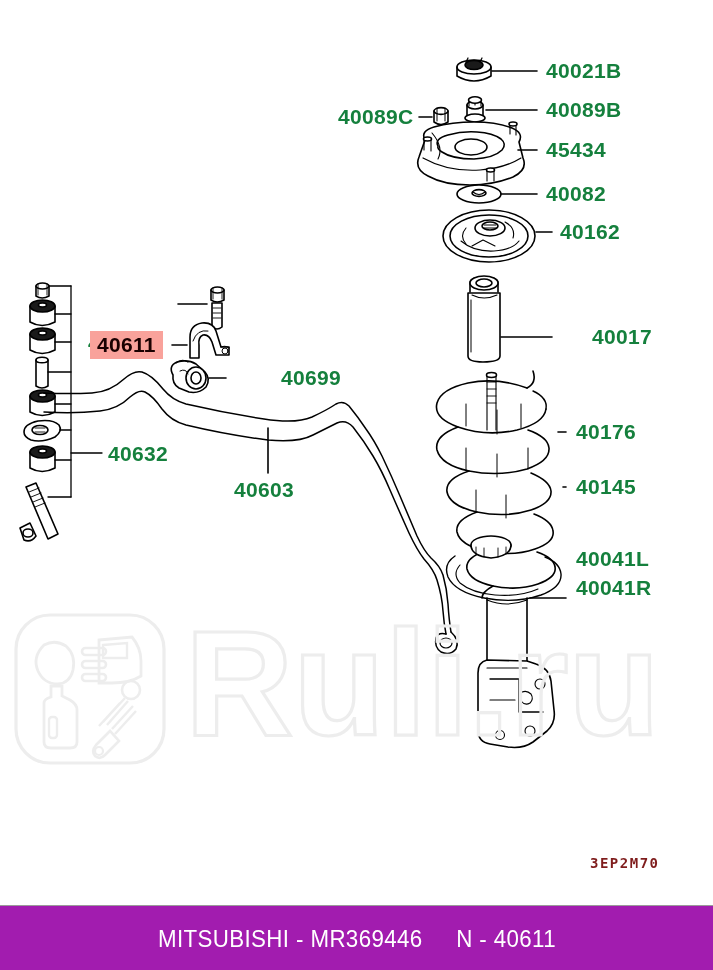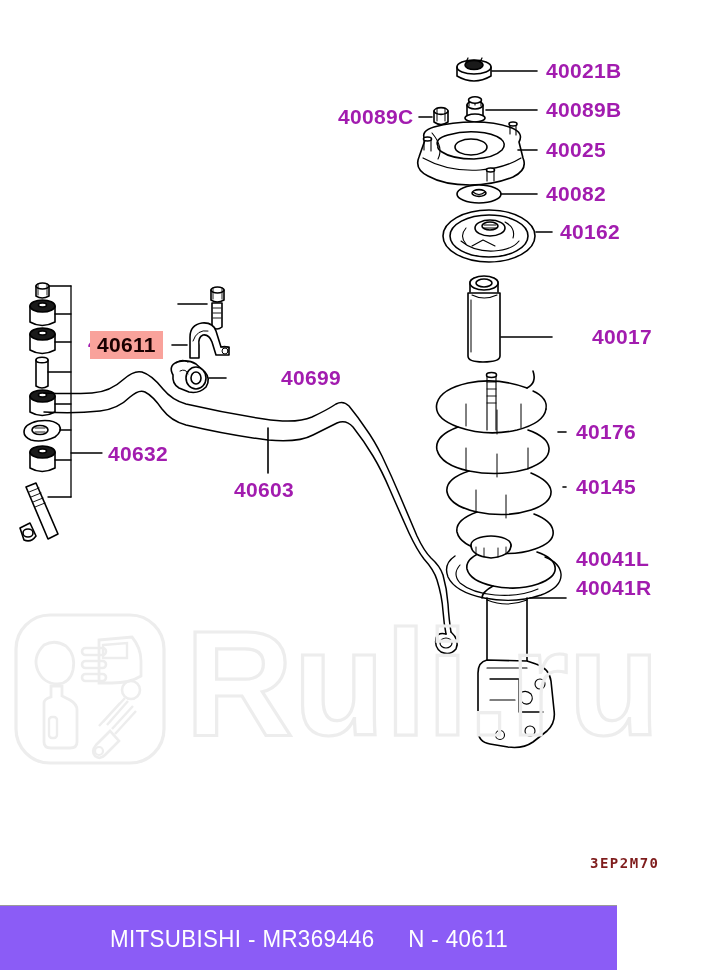--- a/index.html
+++ b/index.html
@@ -40,21 +40,21 @@
     pointer-events: none;
   }
 
   
   .callout {
     position: absolute;
     font-family: "Liberation Sans", sans-serif;
     font-weight: bold;
     font-size: 21px;
     letter-spacing: 0.3px;
-    color: #a21caf;
+    color: #15803d;
     white-space: nowrap;
     line-height: 1;
   }
   .callout-hl {
     background: #f9a29b;
     color: #1a0000;
     padding: 3px 7px 4px 7px;
   }
 
   
@@ -67,23 +67,23 @@
     font-size: 14px;
     letter-spacing: 1.5px;
     color: #7f1d1d;
   }
 
   
   #footer-bar {
     position: absolute;
     left: 0;
     top: 905px;
-    width: 617px;
+    width: 713px;
     height: 65px;
-    background: #8b5cf6;
+    background: #a21caf;
     display: flex;
     align-items: center;
     justify-content: center;
     border-top: 1px solid #9a9a9a;
   }
   #footer-text {
     color: #ffffff;
     font-family: "Liberation Sans", sans-serif;
     font-size: 24px;
     font-weight: normal;
@@ -415,21 +415,21 @@
 
     <text x="185" y="735" font-family="'Liberation Sans', sans-serif" font-size="150" font-weight="bold" fill="none" stroke="#ededed" stroke-width="3.2">Ruli.ru</text>
   </svg>
 
   <div class="callout" style="left:546px; top:60px;">40021B</div>
 
   <div class="callout" style="left:338px; top:106px;text-align:right;">40089C</div>
 
   <div class="callout" style="left:546px; top:99px;">40089B</div>
 
-  <div class="callout" style="left:546px; top:139px;">40025</div>
+  <div class="callout" style="left:546px; top:139px;">45434</div>
 
   <div class="callout" style="left:546px; top:183px;text-align:right;">40082</div>
 
   <div class="callout" style="left:560px; top:221px;">40162</div>
 
   <div class="callout" style="left:592px; top:326px;">40017</div>
 
   <div class="callout" style="left:576px; top:421px;">40176</div>
 
   <div class="callout" style="left:576px; top:476px;">40145</div>

